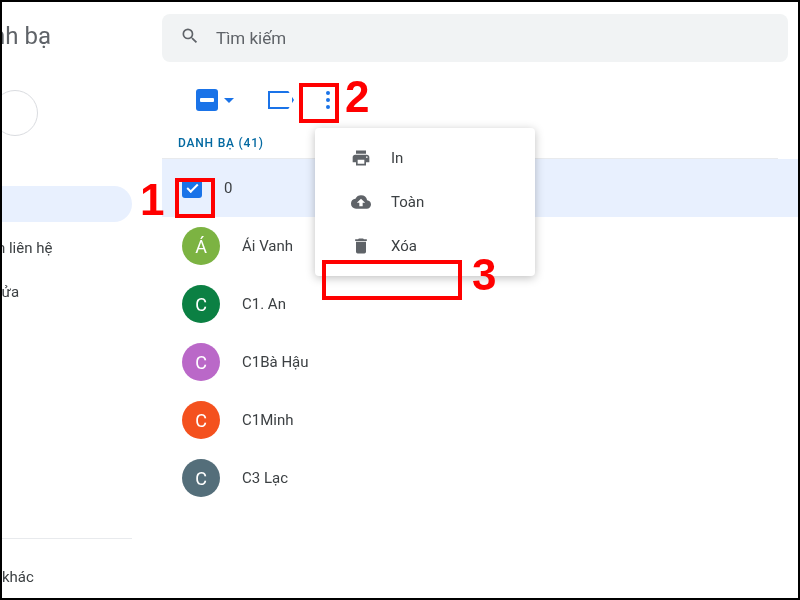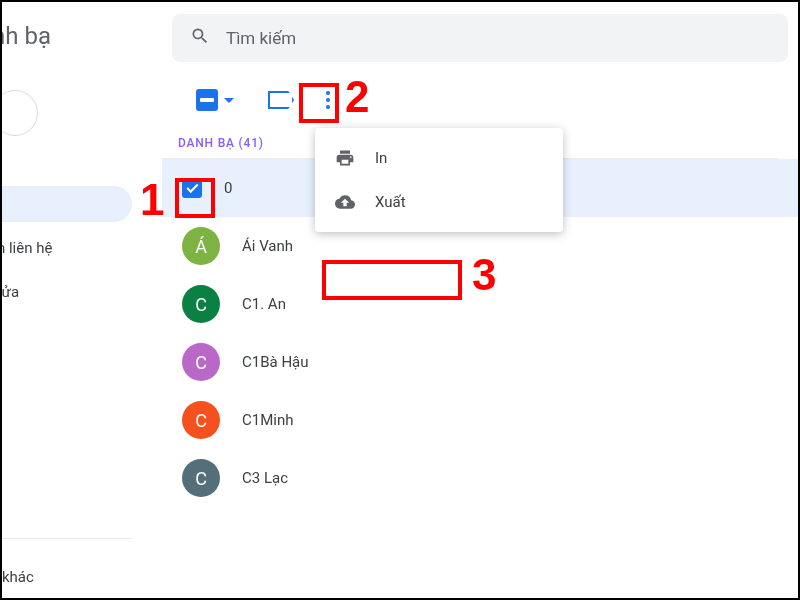--- a/index.html
+++ b/index.html
@@ -63,21 +63,21 @@
     top: 0;
     right: 0;
     height: 600px;
   }
   .searchbar {
     display: flex;
     align-items: center;
     background: #f1f3f4;
     height: 48px;
     border-radius: 8px;
-    margin: 12px 10px 0 10px;
+    margin: 12px 10px 0 0;
     padding-left: 18px;
     color: #5f6368;
     font-size: 17px;
     gap: 16px;
   }
   .toolbar {
     display: flex;
     align-items: center;
     gap: 14px;
     padding: 18px 0 10px 34px;
@@ -101,44 +101,44 @@
     width:26px; height:18px; border:2px solid #1a73e8; position:relative;
     clip-path: polygon(0 0, 78% 0, 100% 50%, 78% 100%, 0 100%);
   }
   .more-btn {
     width:40px; height:40px; display:flex; align-items:center; justify-content:center;
     border-radius:50%; cursor:pointer;
   }
   .dots { display:flex; flex-direction:column; gap:3px; }
   .dot { width:4px; height:4px; background:#1a73e8; border-radius:50%; }
   .section-head {
-    font-size:12px; letter-spacing:0.8px; font-weight:500; color:#8b5cf6;
+    font-size:12px; letter-spacing:0.8px; font-weight:500; color:#0369a1;
     padding: 6px 0 8px 16px;
   }
   .sep { border-top:1px solid #e8eaed; margin-right:20px; }
   .contact-row {
     display:flex; align-items:center; height:58px; padding-left:20px; gap:22px;
   }
   .contact-row.sel { background:#e8f0fe; }
   .checkbox {
     width:20px; height:20px; background:#1a73e8; border-radius:3px;
     display:flex; align-items:center; justify-content:center; flex-shrink:0;
   }
   .chk { width:11px; height:6px; border-left:2px solid #fff; border-bottom:2px solid #fff; transform:rotate(-45deg); margin-top:-3px;}
   .avatar {
     width:38px; height:38px; border-radius:50%; display:flex; align-items:center;
     justify-content:center; color:#fff; font-size:18px; font-weight:400; flex-shrink:0;
   }
   .contact-name { font-size:15px; color:#3c4043; }
   
   .menu {
-    position:absolute; left:313px; top:126px; width:248px;
+    position:absolute; left:313px; top:126px; width:220px;
     background:#fff; border-radius:4px;
     box-shadow:0 2px 10px rgba(0,0,0,0.25);
-    padding:8px 0;
+    padding:8px 16px;
     z-index:5;
   }
   .menu-item {
     display:flex; align-items:center; gap:20px; height:44px;
     padding-left:20px; font-size:15px; color:#3c4043; cursor:pointer;
   }
   .mi-icon { width:20px; height:20px; display:flex; align-items:center; justify-content:center;
     color:#5f6368; }
   .mi-icon svg { fill:#5f6368; }
   
@@ -235,21 +235,29 @@
         </svg>
     </span>
     <span>In</span>
   </div>
   <div class="menu-item">
     <span class="mi-icon">
       <svg width="20" height="20" viewBox="0 0 24 24">
           <path d="M19.35 10.04A7.49 7.49 0 0012 4a7.5 7.5 0 00-6.65 4.04A5.994 5.994 0 000 14a6 6 0 006 6h13a5 5 0 005-5c0-2.64-2.05-4.78-4.65-4.96zM14 13v4h-4v-4H7l5-5 5 5h-3z"></path>
         </svg>
     </span>
-    <span>Xuất</span>
+    <span>Toàn</span>
+  </div>
+  <div class="menu-item">
+    <span class="mi-icon">
+      <svg width="20" height="20" viewBox="0 0 24 24">
+          <path d="M6 19a2 2 0 002 2h8a2 2 0 002-2V7H6v12zM19 4h-3.5l-1-1h-5l-1 1H5v2h14V4z"></path>
+        </svg>
+    </span>
+    <span>Xóa</span>
   </div>
 </div>
 
 <div class="ann" style="left:173px; top:176px; width:40px; height:40px;"></div>
 <div class="ann-num" style="left:138px; top:173px;">1</div>
 
 <div class="ann" style="left:297px; top:81px; width:40px; height:40px;"></div>
 <div class="ann-num" style="left:343px; top:70px;">2</div>
 
 <div class="ann" style="left:320px; top:258px; width:140px; height:40px;"></div>

